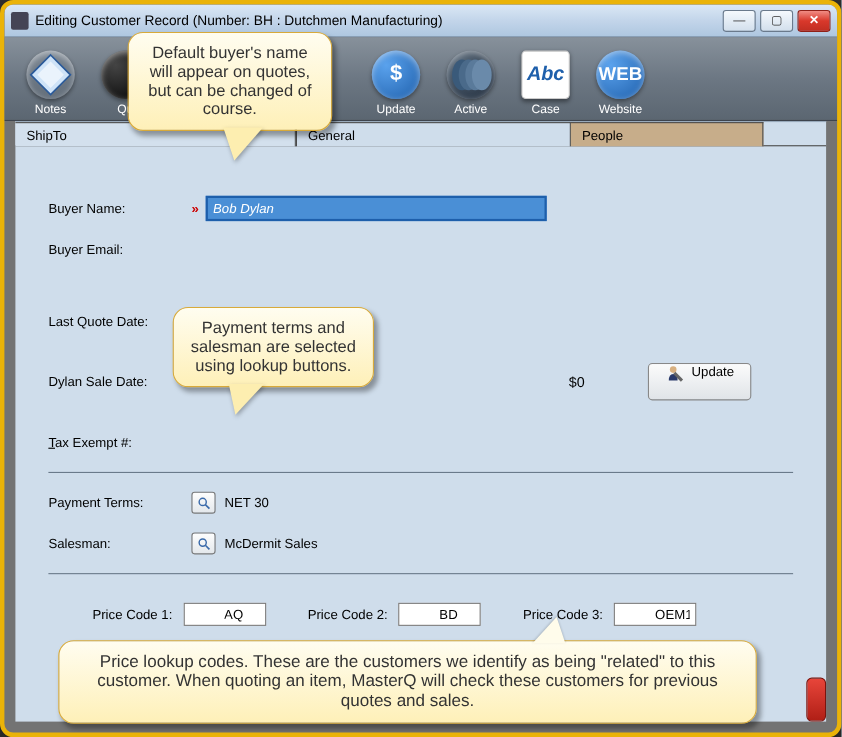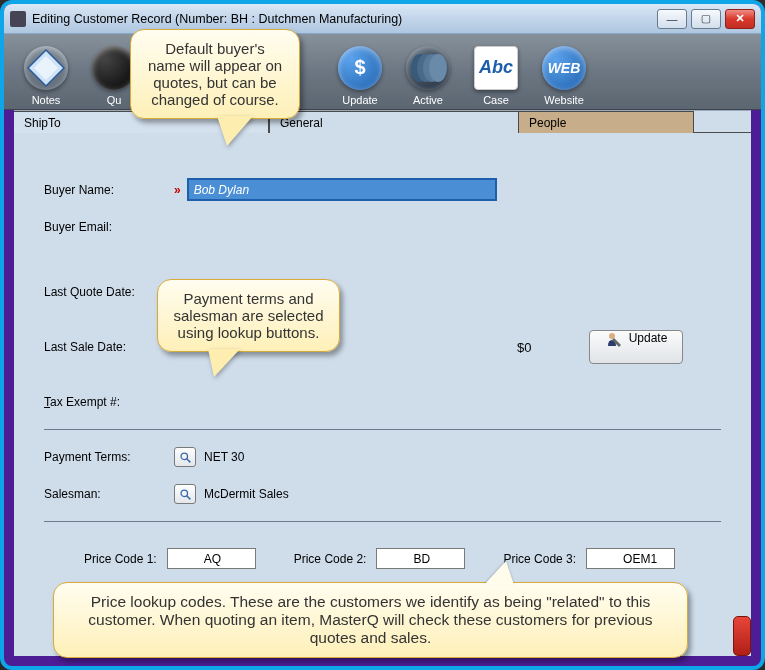--- a/index.html
+++ b/index.html
@@ -8,22 +8,22 @@
     padding: 0;
     font-family: "Segoe UI", Tahoma, Arial, sans-serif;
     font-size: 12px;
     background: #333;
     overflow: hidden;
   }
   .window {
     width: 765px;
     height: 670px;
     position: relative;
-    background: #4c1d95;
-    border: 4px solid #0ea5e9;
+    background: #737373;
+    border: 4px solid #eab308;
     border-radius: 12px;
     box-shadow: 0 4px 20px rgba(0,0,0,0.5);
     overflow: hidden;
   }
   .titlebar {
     height: 30px;
     background: linear-gradient(to bottom, #dbe8f5 0%, #c3d5ea 50%, #aec7e0 100%);
     border-bottom: 1px solid #8aa7c5;
     display: flex;
     align-items: center;
@@ -87,21 +87,21 @@
     color:#fff;
     box-shadow: inset 0 2px 6px rgba(255,255,255,0.5), 0 2px 4px rgba(0,0,0,0.4);
   }
   .tool-label { color:#fff; font-size:11px; }
   .ic-notes { background: none; }
   .ic-notes svg { width:44px; height:44px; }
   .ic-qu { background: radial-gradient(circle at 30% 30%, #444, #000); }
   .ic-prices { background: radial-gradient(circle at 30% 30%, #5aa2ed, #1e5fab); }
   .ic-active { background: radial-gradient(circle at 30% 30%, #5a6a7a, #1e2a3a); }
   .ic-case { background:#fff; border-radius:4px; color:#1e5fab; font-style:italic; font-family: Liberation Sans, sans-serif; font-size:18px; border:1px solid #ccc; }
-  .ic-web { background: radial-gradient(circle at 30% 30%, #5aa2ed, #1e5fab); font-size:14px;font-style:italic; }
+  .ic-web { background: radial-gradient(circle at 30% 30%, #5aa2ed, #1e5fab); font-size:17px; }
 
   .content-area {
     position:absolute;
     top: 106px;
     left: 10px;
     right: 10px;
     bottom: 10px;
     background: #cfddeb;
     border-top: 1px solid #9ab;
   }
@@ -186,41 +186,41 @@
     font-size:12px;
     cursor:pointer;
   }
   .pc-row {
     display:flex;
     align-items:center;
     gap: 10px;
     padding: 10px 40px;
   }
   .pc-row .lbl2 { font-size:12px; }
-  .pc-in { width: 89px; padding-left: 36px; }
+  .pc-in { width: 75px; padding-left: 36px; }
 
   
   .callout {
     position:absolute;
     background: linear-gradient(to bottom, #fffdf0, #fef0b8);
     border: 1px solid #d8aa3a;
     border-radius: 14px;
     padding: 10px 14px;
     font-family: Arial, sans-serif;
     font-size: 15px;
     text-align:center;
     color:#333;
     box-shadow: 3px 4px 5px rgba(0,0,0,0.35);
     z-index: 50;
   }
   .callout .tail {
     position:absolute;
     width:0; height:0;
   }
-  .c1 { top: 25px; left: 126px; width: 170px; }
+  .c1 { top: 25px; left: 112px; width: 186px; }
   .c1 .tail {
     left: 86px; bottom: -28px;
     border-left: 10px solid transparent;
     border-right: 26px solid transparent;
     border-top: 30px solid #fdeeb0;
     filter: drop-shadow(1px 2px 2px rgba(0,0,0,0.3));
   }
   .c2 { top: 275px; left: 153px; width: 183px; }
   .c2 .tail {
     left: 50px; bottom: -26px;
@@ -327,21 +327,21 @@
 
       <div style="height:20px"></div>
 
       <div class="row" style="position:relative;">
         <div class="lbl">Last Quote Date:</div>
       </div>
 
       <div style="height:10px"></div>
 
       <div class="row" style="position:relative;">
-        <div class="lbl">Last Sale Date:</div>
+        <div class="lbl">Dylan Sale Date:</div>
         <span class="amount-zero">$0</span>
         <div class="update-btn">
           <span>
             <svg width="18" height="18" viewBox="0 0 18 18">
                 <circle cx="7" cy="5" r="3" fill="#d8b080"></circle>
                 <path d="M3 15 Q3 9 7 9 Q11 9 11 15 Z" fill="#2a3a6a"></path>
                 <path d="M9 7 L16 14 L14 16 L7 9 Z" fill="#666"></path>
               </svg>
           </span>
           <span>Update</span>

